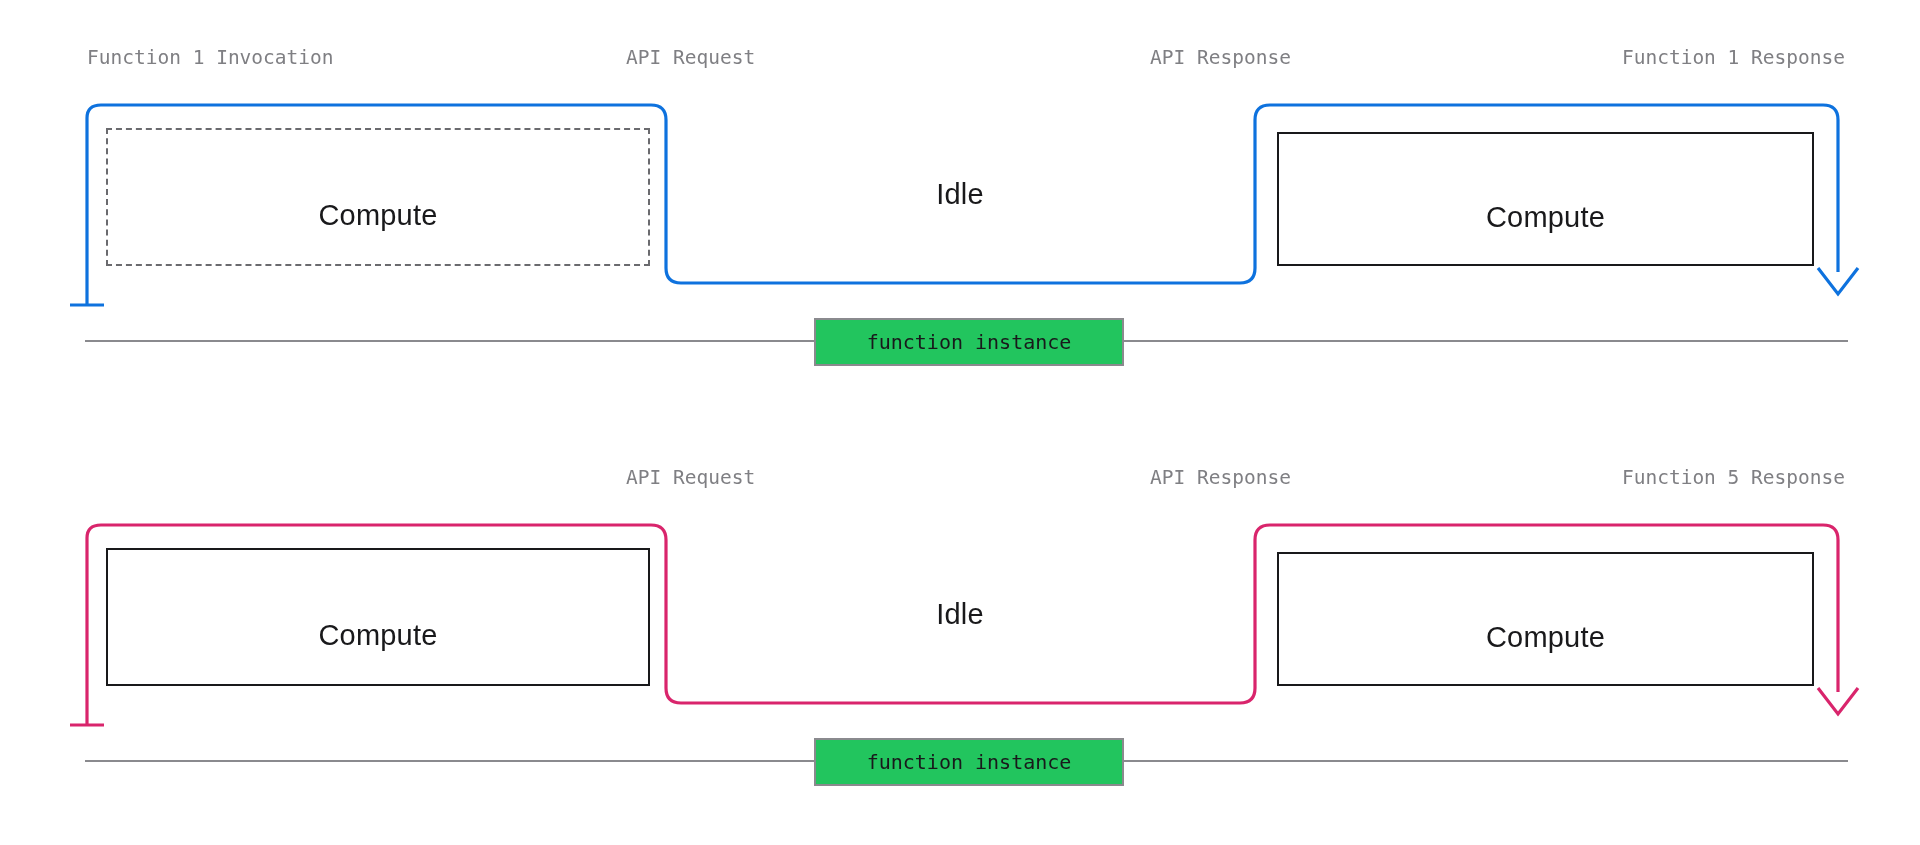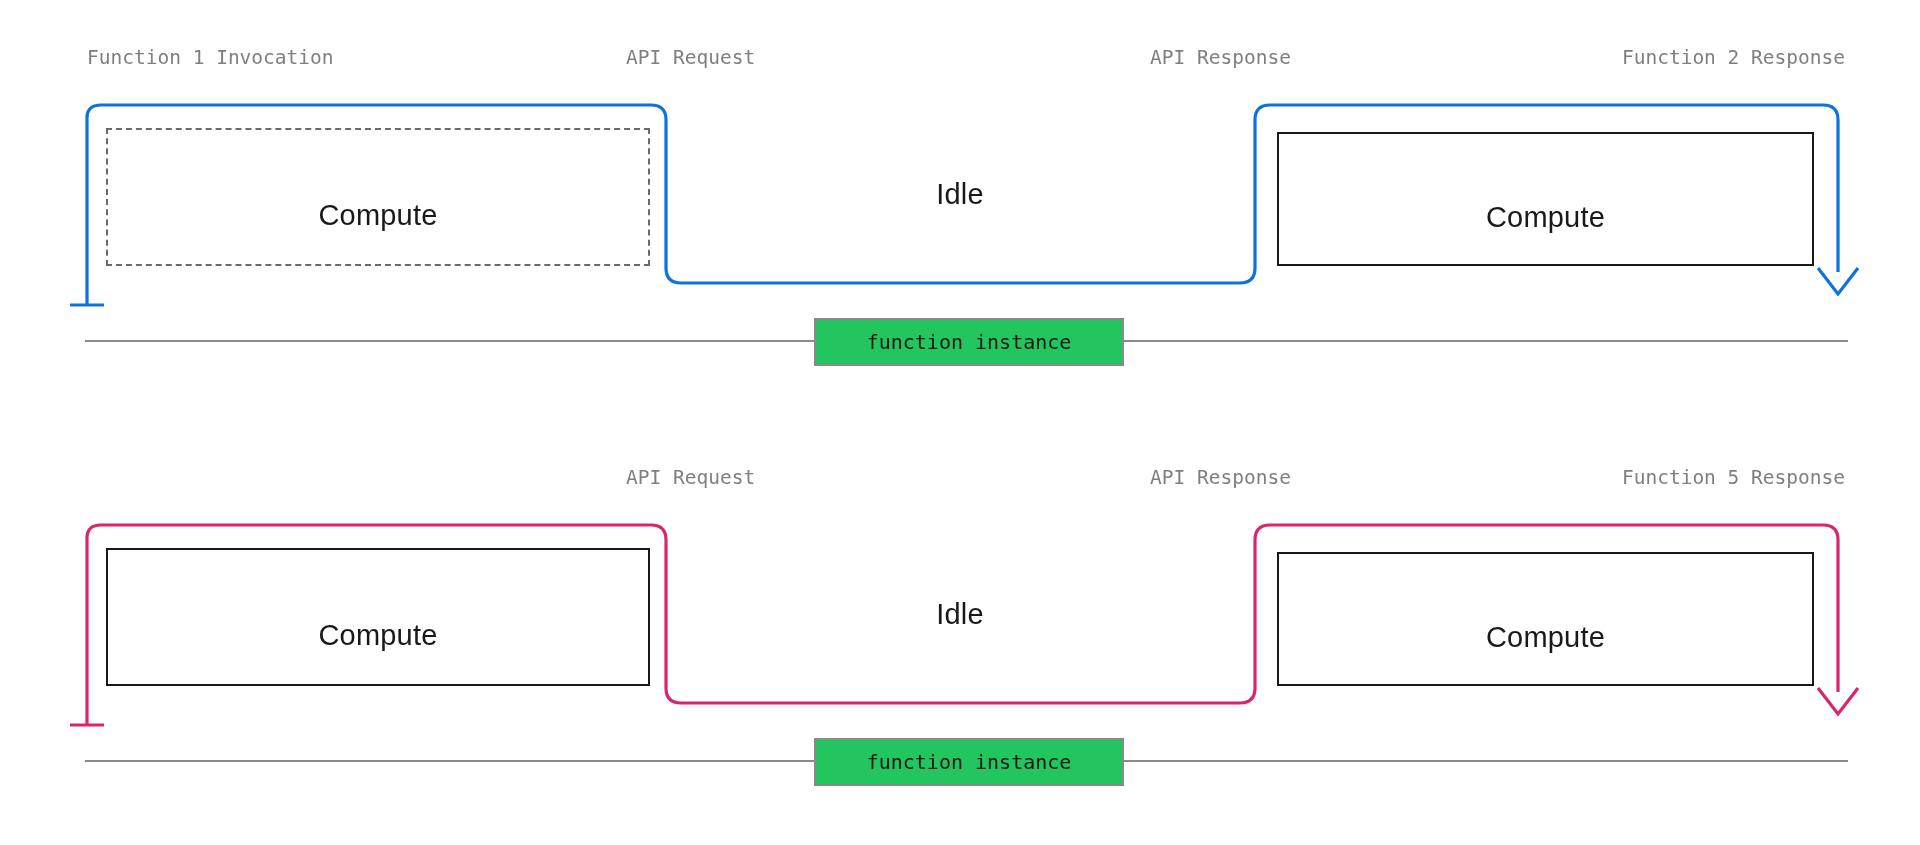--- a/index.html
+++ b/index.html
@@ -147,21 +147,21 @@
 <body>
 
 <div id="diagram-root">
 
   <div class="row" id="row-1">
 
     <div class="label-row">
       <div class="stage-label l1">Function 1 Invocation</div>
       <div class="stage-label l2">API Request</div>
       <div class="stage-label l3">API Response</div>
-      <div class="stage-label l4">Function 2 Response</div>
+      <div class="stage-label l4">Function 1 Response</div>
     </div>
 
     <svg class="flow-svg" viewBox="0 0 1920 380">
 
       <path d="M 70 305 L 104 305" stroke="#0e72de" stroke-width="3.2" fill="none"></path>
 
       <path d="M 87 305
                L 87 118
                Q 87 105 101 105
                L 651 105

